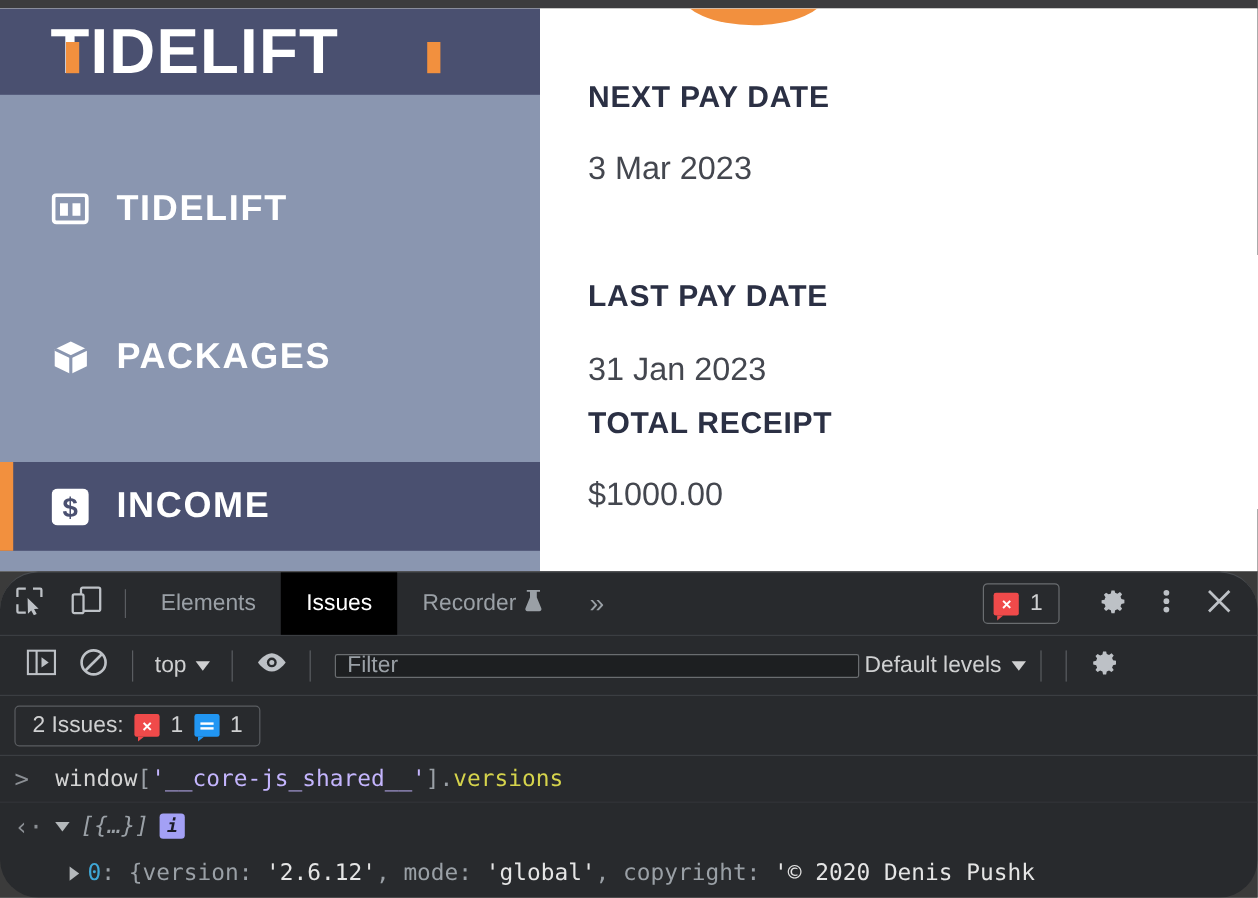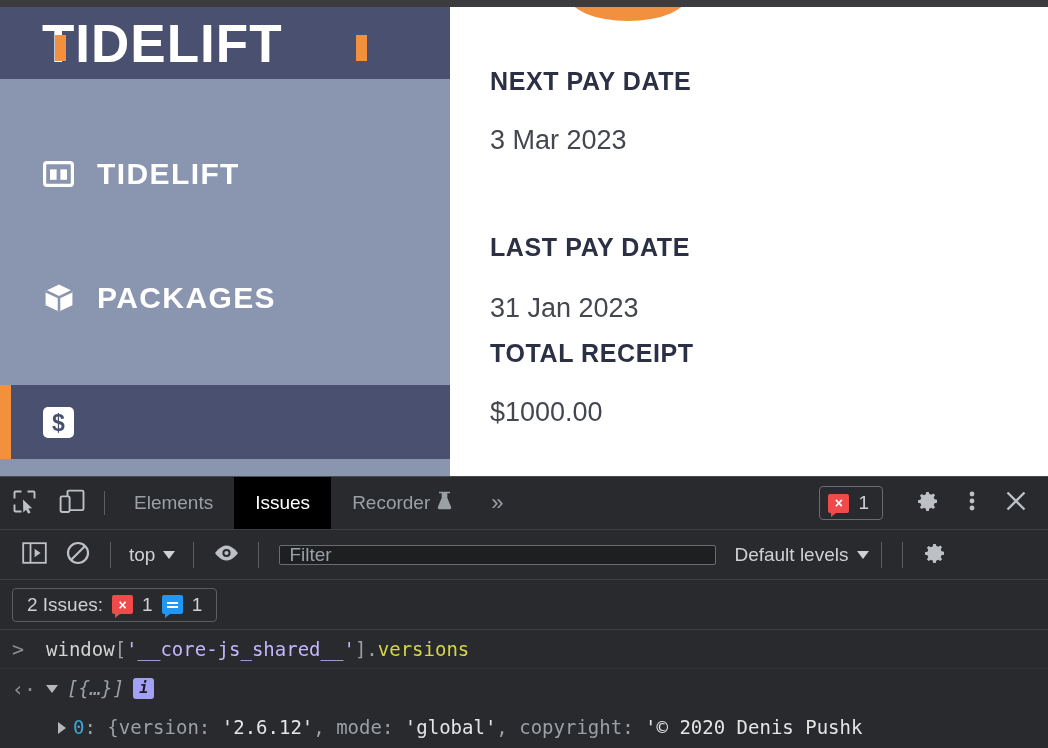--- a/index.html
+++ b/index.html
@@ -165,20 +165,21 @@
   
   .devtools {
     position: absolute;
     top: 476px; left: 0;
     width: 1048px;
     height: 272px;
     background: #282a2d;
     color: #cfd0d1;
     font-family: "Liberation Sans", sans-serif;
     border-top: 1px solid #494c50;
+    border-radius: 32px;
   }
 
   
   .dt-tabs {
     display: flex;
     align-items: stretch;
     height: 53px;
     border-bottom: 1px solid #3b3e42;
     position: relative;
   }
@@ -322,21 +323,20 @@
     padding: 0 9px;
     outline: none;
   }
   .filter-input::placeholder { color: #9aa0a6; }
   .levels {
     display: flex;
     align-items: center;
     gap: 9px;
     font-size: 19px;
     color: #cfd0d1;
-    margin-left: 14px;
     cursor: pointer;
   }
   .vsep {
     width: 1px; height: 26px;
     background: #5a5d61;
     margin: 0 8px;
     flex: 0 0 auto;
   }
 
   
@@ -459,20 +459,21 @@
           <span class="nav-label">PACKAGES</span>
         </div>
 
         <div class="nav-item active">
           <span class="nav-icon">
             <svg width="31" height="31" viewBox="0 0 31 31" aria-hidden="true">
               <rect x="0" y="0" width="31" height="31" rx="5" fill="#ffffff"></rect>
               <text x="15.5" y="24" text-anchor="middle" font-family="Liberation Sans, sans-serif" font-size="23" font-weight="700" fill="#4a5070">$</text>
             </svg>
           </span>
+          <span class="nav-label">INCOME</span>
         </div>
 
       </div>
     </nav>
 
     <main class="main">
 
       <div class="orange-blob"></div>
 
       <div class="stat-block blk-next">

